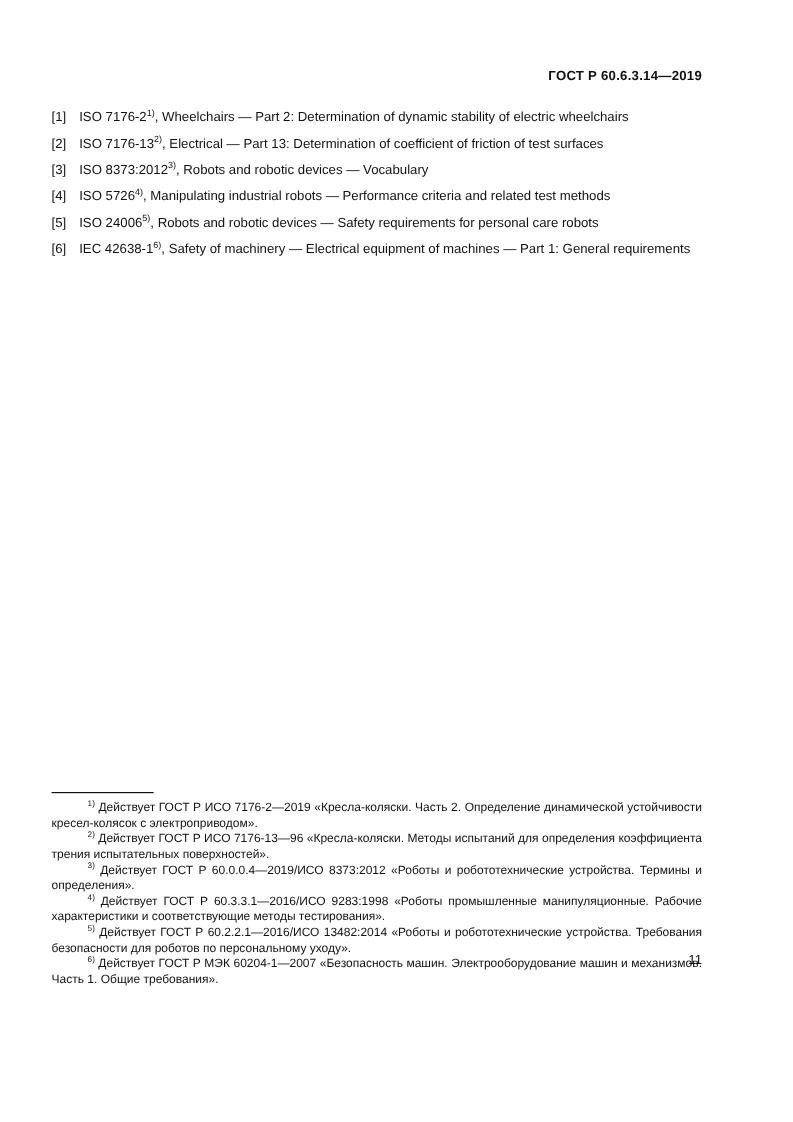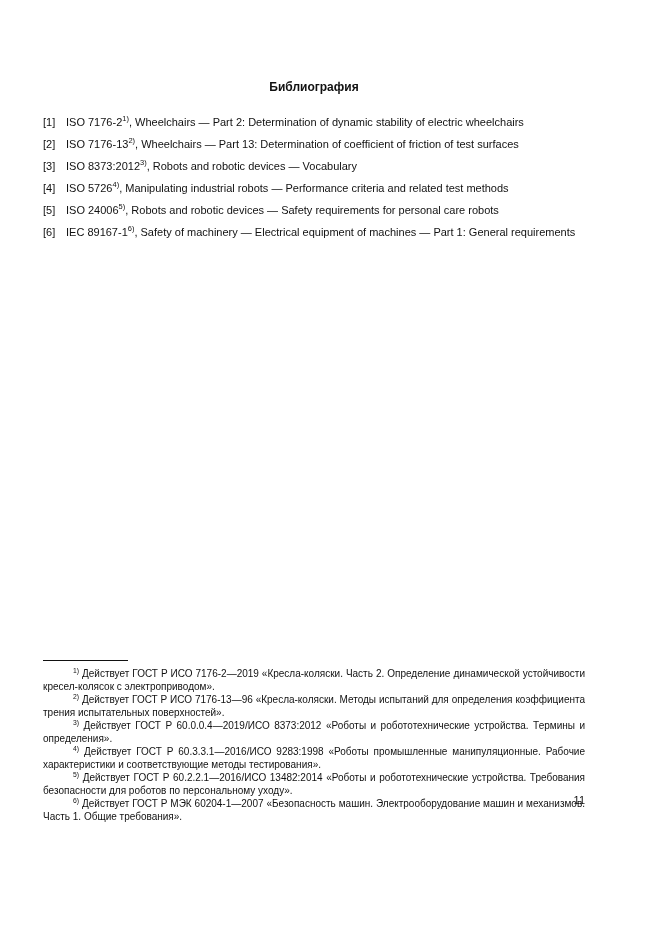--- a/index.html
+++ b/index.html
@@ -77,53 +77,53 @@
     top: 794px;
     font-size: 11px;
   }
 </style>
 </head>
 <body>
 
 <div class="page">
   <div class="content">
 
+    <div class="doc-header">ГОСТ Р 60.6.3.14—2019</div>
 
-    <h1 class="doc-title">Библиография</h1>
 
     <div class="bib-list">
 
       <div class="bib-row">
         <span class="bib-ref">[1]</span>
         <span class="bib-text"><span>ISO 7176-2</span><sup>1)</sup><span>, Wheelchairs — Part 2: Determination of dynamic stability of electric wheelchairs</span></span>
       </div>
 
       <div class="bib-row">
         <span class="bib-ref">[2]</span>
-        <span class="bib-text"><span>ISO 7176-13</span><sup>2)</sup><span>, Wheelchairs — Part 13: Determination of coefficient of friction of test surfaces</span></span>
+        <span class="bib-text"><span>ISO 7176-13</span><sup>2)</sup><span>, Electrical — Part 13: Determination of coefficient of friction of test surfaces</span></span>
       </div>
 
       <div class="bib-row">
         <span class="bib-ref">[3]</span>
         <span class="bib-text"><span>ISO 8373:2012</span><sup>3)</sup><span>, Robots and robotic devices — Vocabulary</span></span>
       </div>
 
       <div class="bib-row">
         <span class="bib-ref">[4]</span>
         <span class="bib-text"><span>ISO 5726</span><sup>4)</sup><span>, Manipulating industrial robots — Performance criteria and related test methods</span></span>
       </div>
 
       <div class="bib-row">
         <span class="bib-ref">[5]</span>
         <span class="bib-text"><span>ISO 24006</span><sup>5)</sup><span>, Robots and robotic devices — Safety requirements for personal care robots</span></span>
       </div>
 
       <div class="bib-row">
         <span class="bib-ref">[6]</span>
-        <span class="bib-text"><span>IEC 89167-1</span><sup>6)</sup><span>, Safety of machinery — Electrical equipment of machines — Part 1: General requirements</span></span>
+        <span class="bib-text"><span>IEC 42638-1</span><sup>6)</sup><span>, Safety of machinery — Electrical equipment of machines — Part 1: General requirements</span></span>
       </div>
 
     </div>
   </div>
 
   <div class="footnotes">
     <hr class="footnote-rule">
 
     <p class="footnote"><sup>1)</sup><span> Действует ГОСТ Р ИСО 7176-2—2019 «Кресла-коляски. Часть 2. Определение динамической устойчивости кресел-колясок с электроприводом».</span></p>
     <p class="footnote"><sup>2)</sup><span> Действует ГОСТ Р ИСО 7176-13—96 «Кресла-коляски. Методы испытаний для определения коэффициента трения испытательных поверхностей».</span></p>

